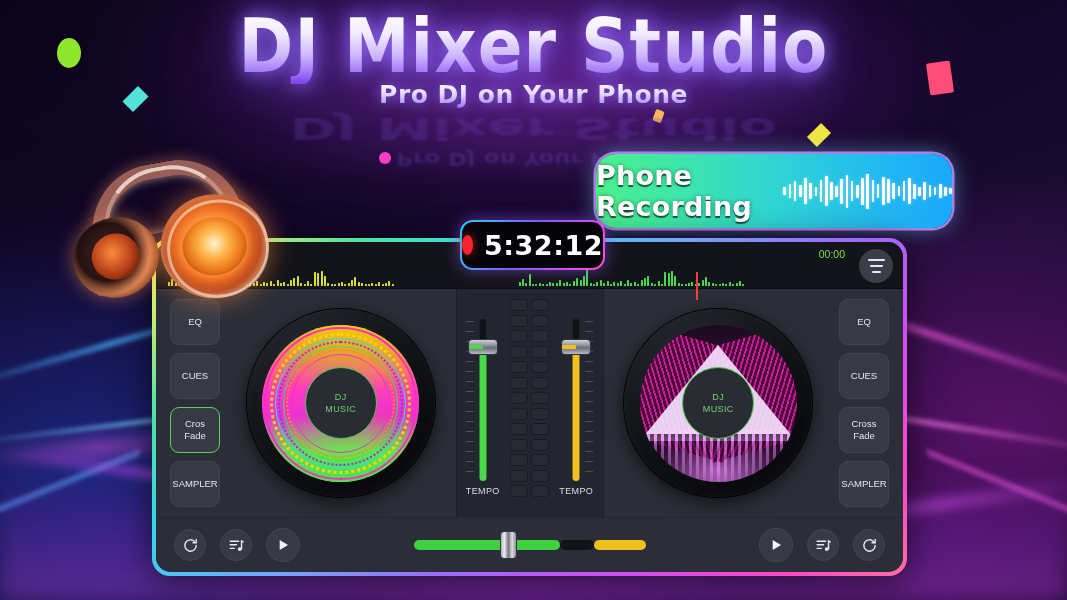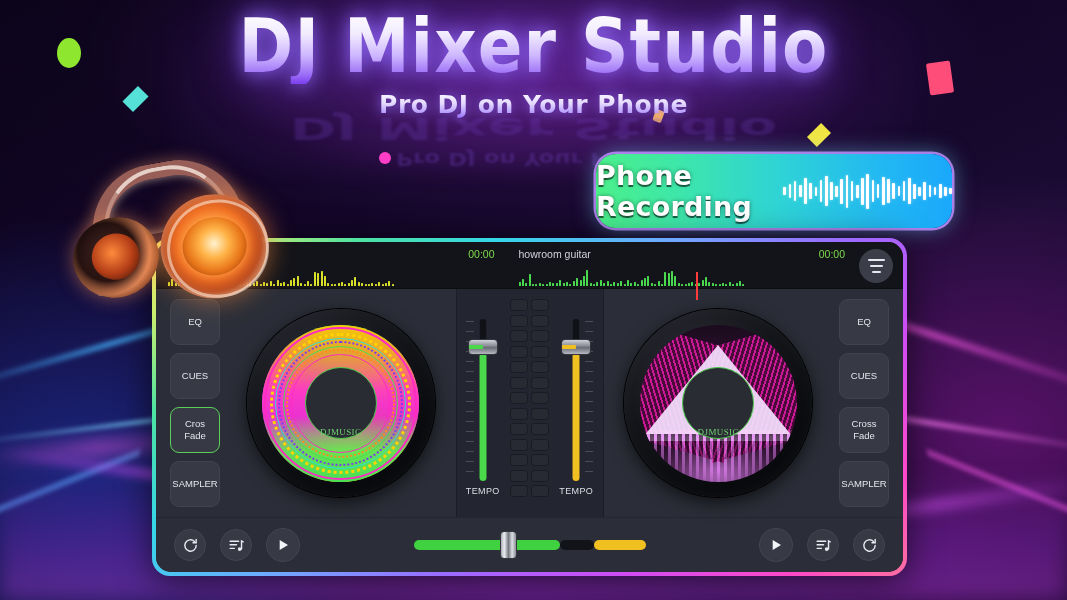--- a/index.html
+++ b/index.html
@@ -99,21 +99,21 @@
     letter-spacing: 1px;
     background: linear-gradient(180deg, #ffffff 0%, #f2ecff 32%, #cdb6ff 62%, #9a6cf5 88%, #7b3df0 100%);
     -webkit-background-clip: text; background-clip: text;
     color: transparent; -webkit-text-fill-color: transparent;
     filter: drop-shadow(0 0 9px rgba(150,110,255,.95)) drop-shadow(0 0 22px rgba(120,70,240,.7));
     transform: scaleY(1.12);
     display: inline-block;
     line-height: 1.0;
   }
   #app-subtitle {
-    margin-top: 10px;
+    margin-top: 0;
     font-family: "DejaVu Sans", sans-serif;
     font-size: 25px;
     font-weight: bold;
     letter-spacing: .5px;
     background: linear-gradient(180deg, #ffffff 0%, #e6dcff 45%, #b79cff 78%, #8c63f2 100%);
     -webkit-background-clip: text; background-clip: text;
     color: transparent; -webkit-text-fill-color: transparent;
     filter: drop-shadow(0 0 7px rgba(150,110,255,.9));
     display: inline-block;
   }
@@ -343,23 +343,23 @@
   }
   .art-stage {
     position:absolute; left:0; right:0; bottom: 30%; height: 4px;
     background: linear-gradient(90deg, rgba(255,200,255,.1), rgba(255,210,255,.75), rgba(255,200,255,.1));
   }
   .hub {
     position: relative; z-index: 4;
     width: 72px; height: 72px; border-radius: 50%;
     background: #2a2c34;
     border: 1.6px solid #4cc94c;
-    display: flex; align-items: flex-end; justify-content: center;
+    display: flex; flex-direction: column; align-items: center; justify-content: center;
     color: #6fd06f; font-size: 9px; line-height: 1.35; letter-spacing: .4px;
-    font-family: Liberation Serif, serif;
+    font-family: Liberation Sans, sans-serif;
   }
 
   
   #mixer {
     width: 148px;
     background: #232630;
     border-left: 1px solid #1b1e26;
     border-right: 1px solid #1b1e26;
     display: flex; align-items: center; justify-content: center; gap: 7px;
     padding: 10px 6px 6px 6px;
@@ -583,20 +583,24 @@
         <i style="height: 9px;"></i>
         <i style="height: 18px;"></i>
         <i style="height: 12px;"></i>
         <i style="height: 8px;"></i>
         <i style="height: 14px;"></i>
         <i style="height: 9px;"></i>
         <i style="height: 6px;"></i>
       </div>
   </div>
 
+  <div id="record-timer">
+    <div id="record-dot"></div>
+    <div id="record-time-value">5:32:12</div>
+  </div>
 
   <div id="app-panel">
     <div id="app-inner">
 
       <div id="track-bar">
         <div class="track-half left">
           <div class="track-meta">
             <span class="track-name"></span>
             <span class="track-time">00:00</span>
           </div>

